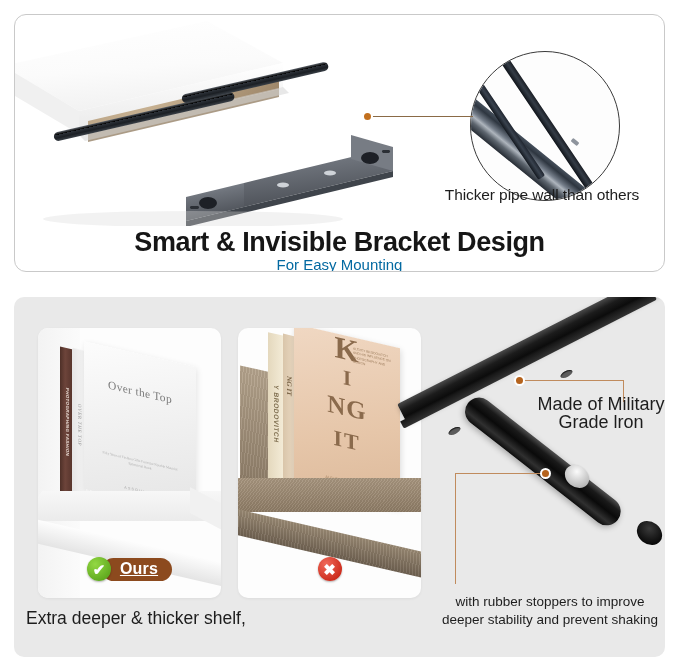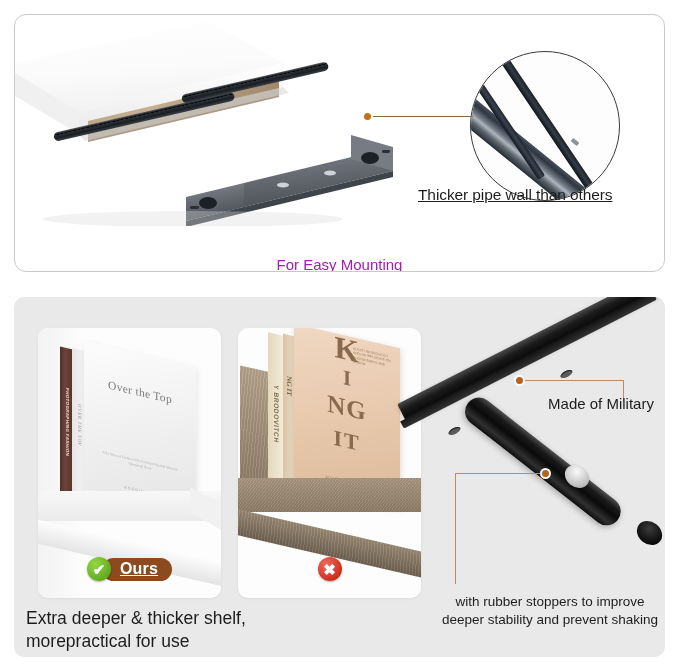--- a/index.html
+++ b/index.html
@@ -114,46 +114,45 @@
     background: #c2701e;
     border: 2px solid #ffffff;
     box-sizing: border-box;
   }
 
   #caption-thicker {
     position: absolute;
     left: 403px;
     top: 171px;
     width: 248px;
-    text-align: left;
+    text-align: center;
     font-size: 15.5px;
     color: #1d1d1d;
     letter-spacing: -0.1px;
-    text-decoration: underline;
   }
 
   #headline-main {
     position: absolute;
     left: 0;
     top: 212px;
     width: 100%;
     text-align: center;
     font-size: 27px;
     font-weight: 600;
     color: #161616;
     letter-spacing: -0.4px;
   }
   #headline-sub {
     position: absolute;
     left: 0;
     top: 241px;
     width: 100%;
     text-align: center;
     font-size: 15px;
-    color: #a21caf;
+    color: #0369a1;
   }
 
   
   #bottom-panel {
     position: absolute;
     left: 14px;
     top: 297px;
     width: 651px;
     height: 360px;
     background: #e9e9e9;
@@ -549,21 +548,21 @@
   #line-mil-v { left: 205px; top: 83px;  width: 1.2px; height: 22px; }
   #line-rub-h { left: 37px;  top: 176px; width: 86px;  height: 1.2px; }
   #line-rub-v { left: 37px;  top: 176px; width: 1.2px; height: 111px; }
 
   #caption-military {
     position: absolute;
     left: 528px;
     top: 395px;
     width: 146px;
     text-align: center;
-    font-size: 15px;
+    font-size: 18px;
     line-height: 18px;
     color: #1d1d1d;
   }
   #caption-rubber {
     position: absolute;
     left: 424px;
     top: 593px;
     width: 252px;
     text-align: center;
     font-size: 13.5px;
@@ -642,20 +641,21 @@
     <div class="mg-pipe-thin"></div>
     <div class="mg-pipe-thin2"></div>
     <div class="mg-notch"></div>
   </div>
 
   <div id="callout-line-top"></div>
   <div id="callout-dot-top"></div>
 
   <div id="caption-thicker">Thicker pipe wall than others</div>
 
+  <div id="headline-main">Smart &amp; Invisible Bracket Design</div>
   <div id="headline-sub">For Easy Mounting</div>
 </div>
 
 <div id="bottom-panel">
 
   <div id="photo-card-ours" class="photo-card">
     <div class="scene">
       <div class="wall-left"></div>
 
       <div class="book book-brown-spine">
@@ -713,21 +713,20 @@
       </div>
     </div>
 
     <div class="badge-wrap">
       <span class="badge-icon bad">✖</span>
     </div>
   </div>
 
   <div id="caption-shelf">
     <div>Extra deeper &amp; thicker shelf,</div>
-    <div>morepractical for use</div>
   </div>
 
   <div id="bracket-scene">
     <div class="br-plate"></div>
     <div class="br-plate-lip"></div>
     <div class="br-hole h1"></div>
     <div class="br-hole h2"></div>
     <div class="br-pipe"></div>
     <div class="br-pipe-end"></div>
     <div class="br-stopper"></div>
@@ -737,17 +736,18 @@
     <div class="callout-dot" id="dot-military"></div>
 
     <div class="callout-stroke" id="line-rub-h"></div>
     <div class="callout-stroke" id="line-rub-v"></div>
     <div class="callout-dot" id="dot-rubber"></div>
   </div>
 </div>
 
 <div id="caption-military">
   <div>Made of Military</div>
+  <div>Grade lron</div>
 </div>
 <div id="caption-rubber">
   <div>with rubber stoppers to improve</div>
   <div>deeper stability and prevent shaking</div>
 </div>
 
 </body></html>

